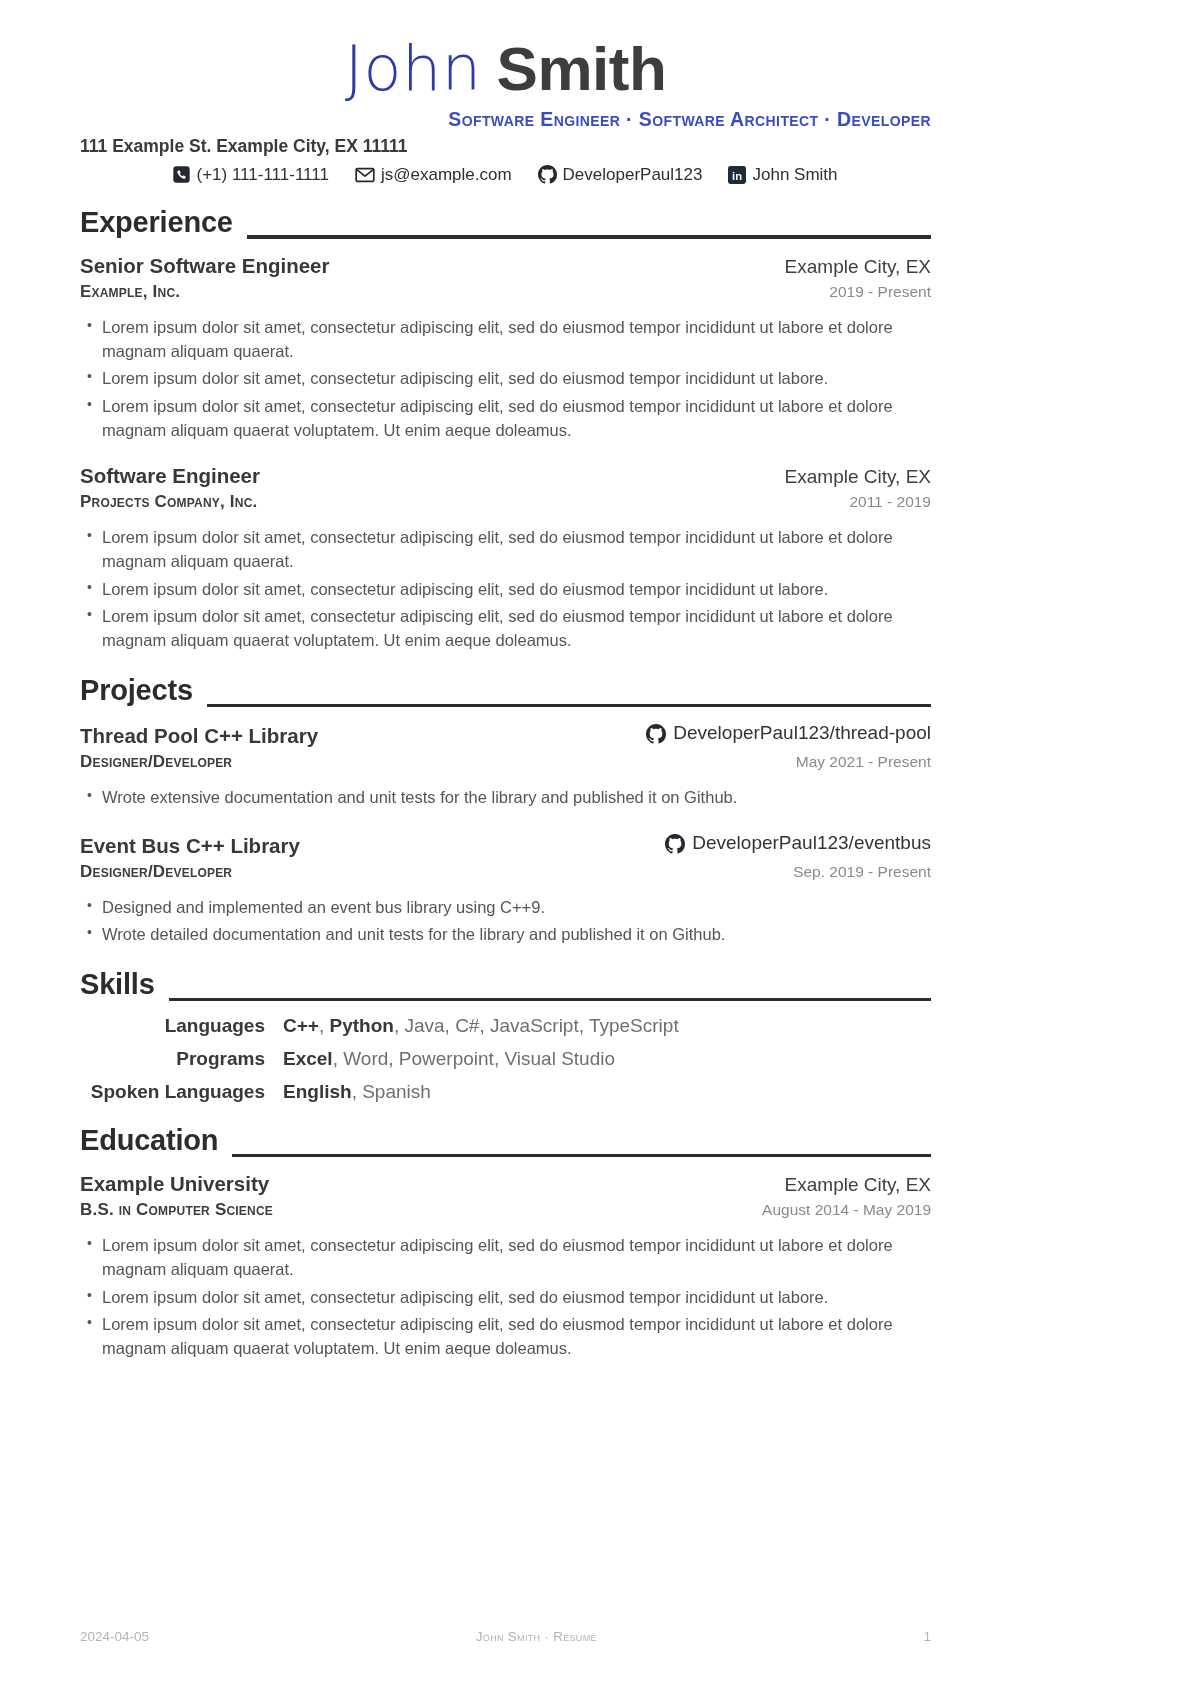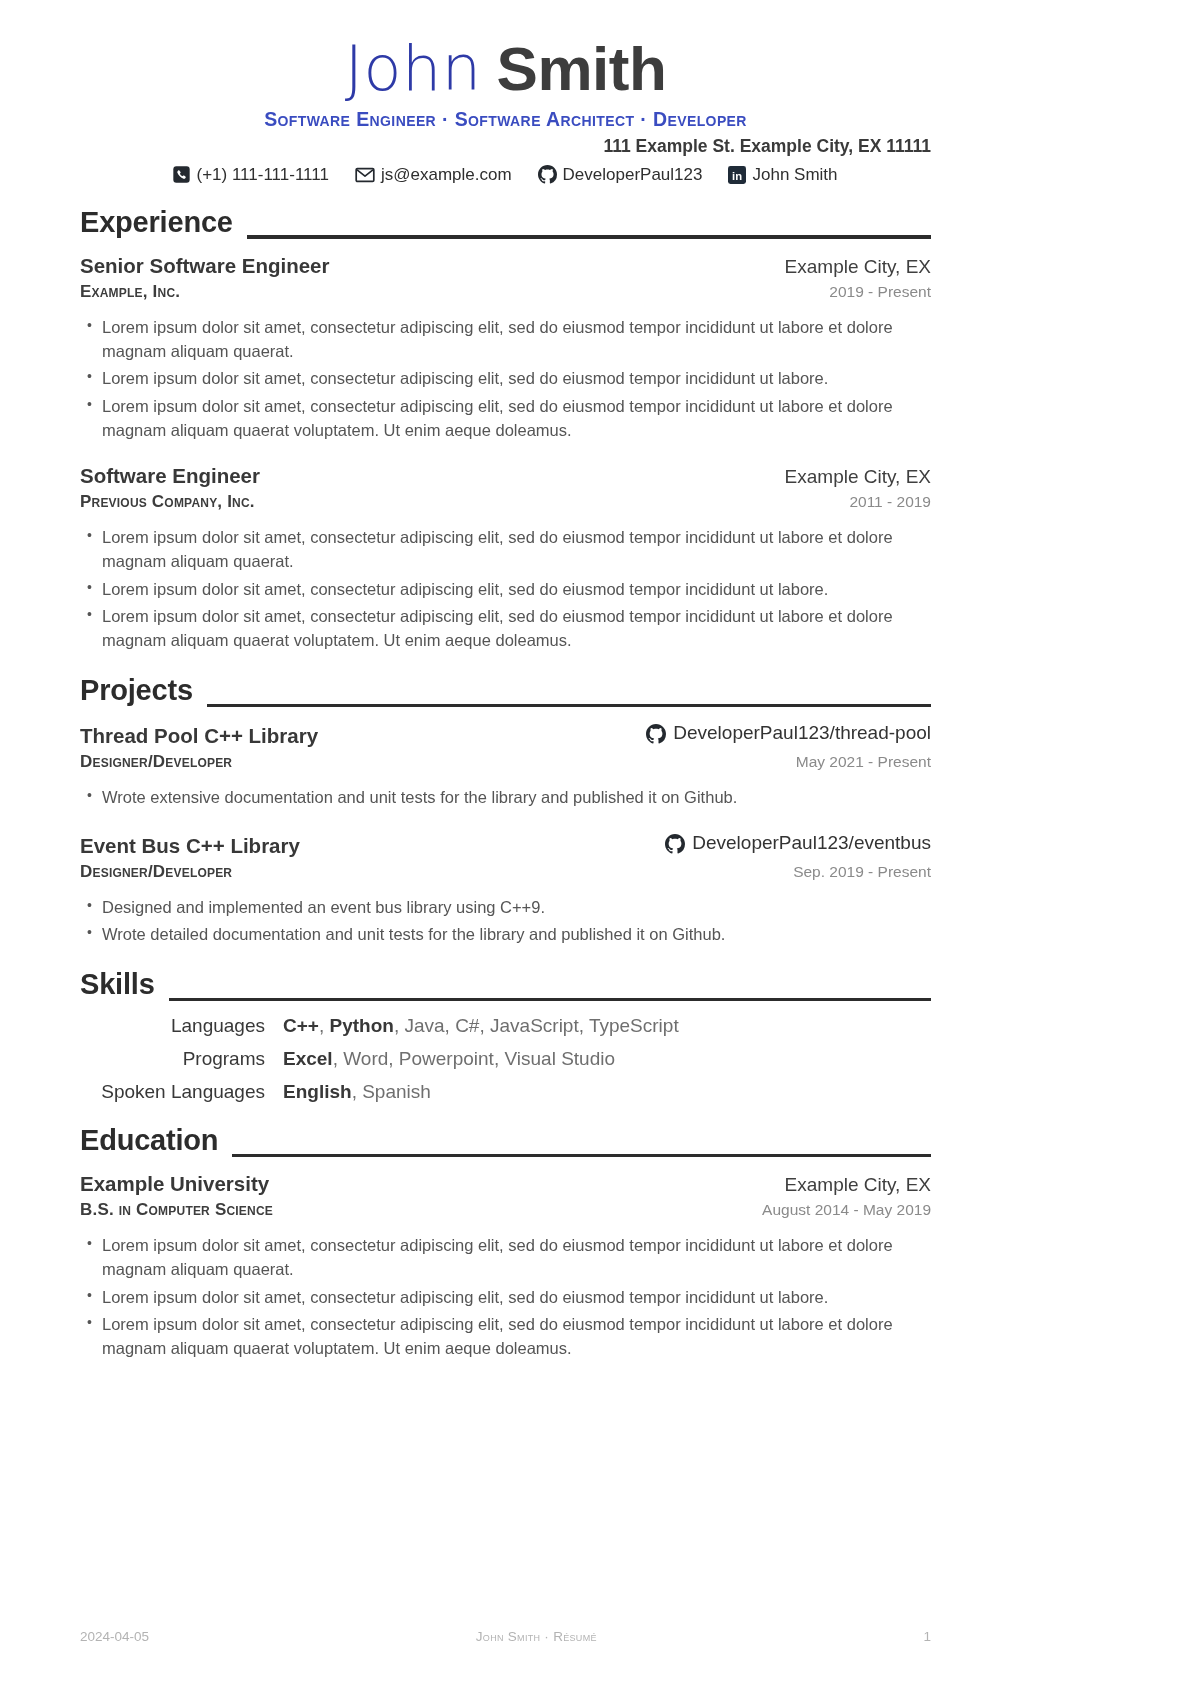--- a/index.html
+++ b/index.html
@@ -31,30 +31,30 @@
     letter-spacing: 0.5px;
   }
   .last-name {
     font-weight: 700;
     font-size: 62px;
     color: #3d3d3d;
     letter-spacing: -0.5px;
   }
   .tagline {
     margin-top: 5px;
-    text-align: center;
+    text-align: right;
     font-variant: small-caps;
     font-weight: 600;
     font-size: 19.5px;
     letter-spacing: 0.4px;
     color: #3a4cc0;
   }
   .address {
     margin-top: 5px;
-    text-align: right;
+    text-align: left;
     font-weight: 700;
     font-size: 17.5px;
     color: #3a3a3a;
   }
   .contact-row {
     margin-top: 8px;
     display: flex;
     justify-content: center;
     align-items: center;
     gap: 26px;
@@ -116,21 +116,21 @@
     position: absolute;
     left: 2px;
     top: 0;
     font-size: 14px;
     color: #555555;
   }
 
   
   .skills-rows { margin-top: 14px; }
   .skill-row { display: flex; align-items: baseline; margin-bottom: 11px; font-size: 19px; }
-  .skill-label { width: 185px; flex: 0 0 185px; text-align: right; font-weight: 400; color: #383838; margin-right: 18px; }
+  .skill-label { width: 185px; flex: 0 0 185px; text-align: right; font-weight: 700; color: #383838; margin-right: 18px; }
   .skill-values { color: #6f6f6f; }
   .sk-bold { font-weight: 700; color: #383838; }
   .sk-reg { color: #6f6f6f; }
   .sk-sep { color: #6f6f6f; }
 
   
   .footer {
     position: absolute;
     left: 80px;
     right: 84px;
@@ -206,21 +206,21 @@
             <li class="bullet">Lorem ipsum dolor sit amet, consectetur adipiscing elit, sed do eiusmod tempor incididunt ut labore.</li>
             <li class="bullet">Lorem ipsum dolor sit amet, consectetur adipiscing elit, sed do eiusmod tempor incididunt ut labore et dolore magnam aliquam quaerat voluptatem. Ut enim aeque doleamus.</li>
           </ul>
         </div>
         <div class="entry">
           <div class="entry-row">
             <div class="entry-title">Software Engineer</div>
             <div class="entry-location">Example City, EX</div>
           </div>
           <div class="entry-row">
-            <div class="entry-subtitle">Previous Company, Inc.</div>
+            <div class="entry-subtitle">Projects Company, Inc.</div>
             <div class="entry-dates">2011 - 2019</div>
           </div>
           <ul class="bullets">
             <li class="bullet">Lorem ipsum dolor sit amet, consectetur adipiscing elit, sed do eiusmod tempor incididunt ut labore et dolore magnam aliquam quaerat.</li>
             <li class="bullet">Lorem ipsum dolor sit amet, consectetur adipiscing elit, sed do eiusmod tempor incididunt ut labore.</li>
             <li class="bullet">Lorem ipsum dolor sit amet, consectetur adipiscing elit, sed do eiusmod tempor incididunt ut labore et dolore magnam aliquam quaerat voluptatem. Ut enim aeque doleamus.</li>
           </ul>
         </div>
       </div>
   </div>

